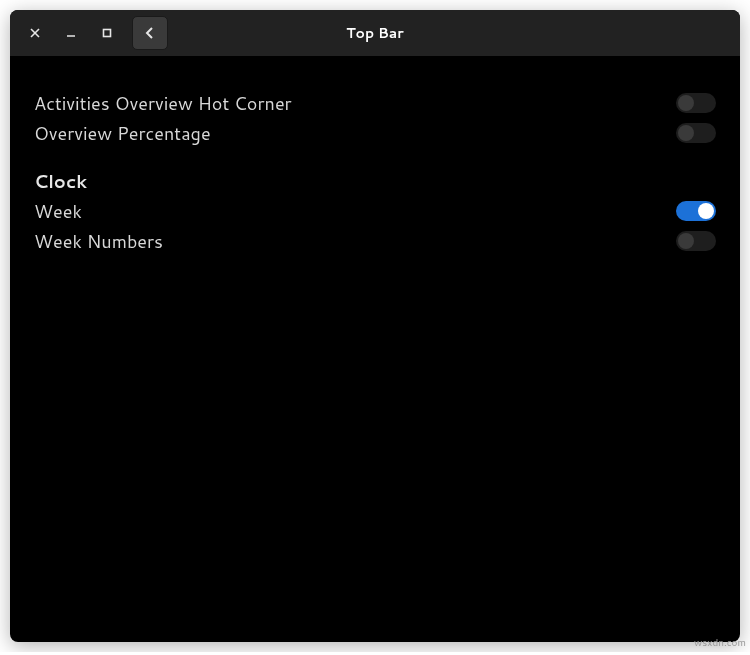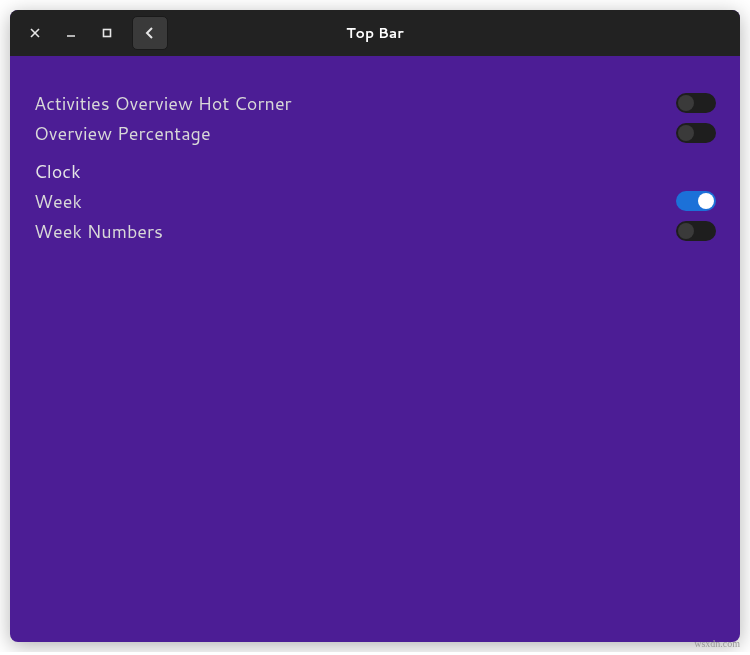--- a/index.html
+++ b/index.html
@@ -8,21 +8,21 @@
       box-sizing: border-box;
     }
     body {
       background: #fff;
       font-family: -apple-system, BlinkMacSystemFont, "Segoe UI", Cantarell, sans-serif;
       padding: 10px;
     }
     .window {
       width: 730px;
       height: 632px;
-      background: #4c1d95;
+      background: #000000;
       border-radius: 8px;
       overflow: hidden;
       box-shadow: 0 4px 20px rgba(0,0,0,0.3);
       position: relative;
     }
     .titlebar {
       height: 46px;
       background: #222222;
       display: flex;
       align-items: center;
@@ -75,23 +75,23 @@
       color: #d8d8d8;
       font-size: 18px;
     }
     .row {
       display: flex;
       align-items: center;
       justify-content: space-between;
       height: 30px;
     }
     .section-heading {
-      font-weight: 400;
+      font-weight: 700;
       color: #e6e6e6;
-      margin-top: 10px;
+      margin-top: 20px;
       margin-bottom: 2px;
     }
     .toggle {
       width: 40px;
       height: 20px;
       border-radius: 10px;
       background: #1e1e1e;
       position: relative;
       cursor: pointer;
       flex-shrink: 0;
@@ -109,24 +109,23 @@
       left: 2px;
       transition: left 0.1s;
     }
     .toggle.on .toggle-knob {
       left: 22px;
       background: #ffffff;
     }
     .watermark {
       position: absolute;
       bottom: 6px;
-      right: 10px;
+      right: 4px;
       font-size: 10px;
       color: #999;
-      font-family: Liberation Serif, serif;
     }
   </style>
 </head>
 <body>
 
 <div class="window">
 
   <div class="titlebar">
     <div class="titlebar-left">
       <div class="titlebar-btn">

